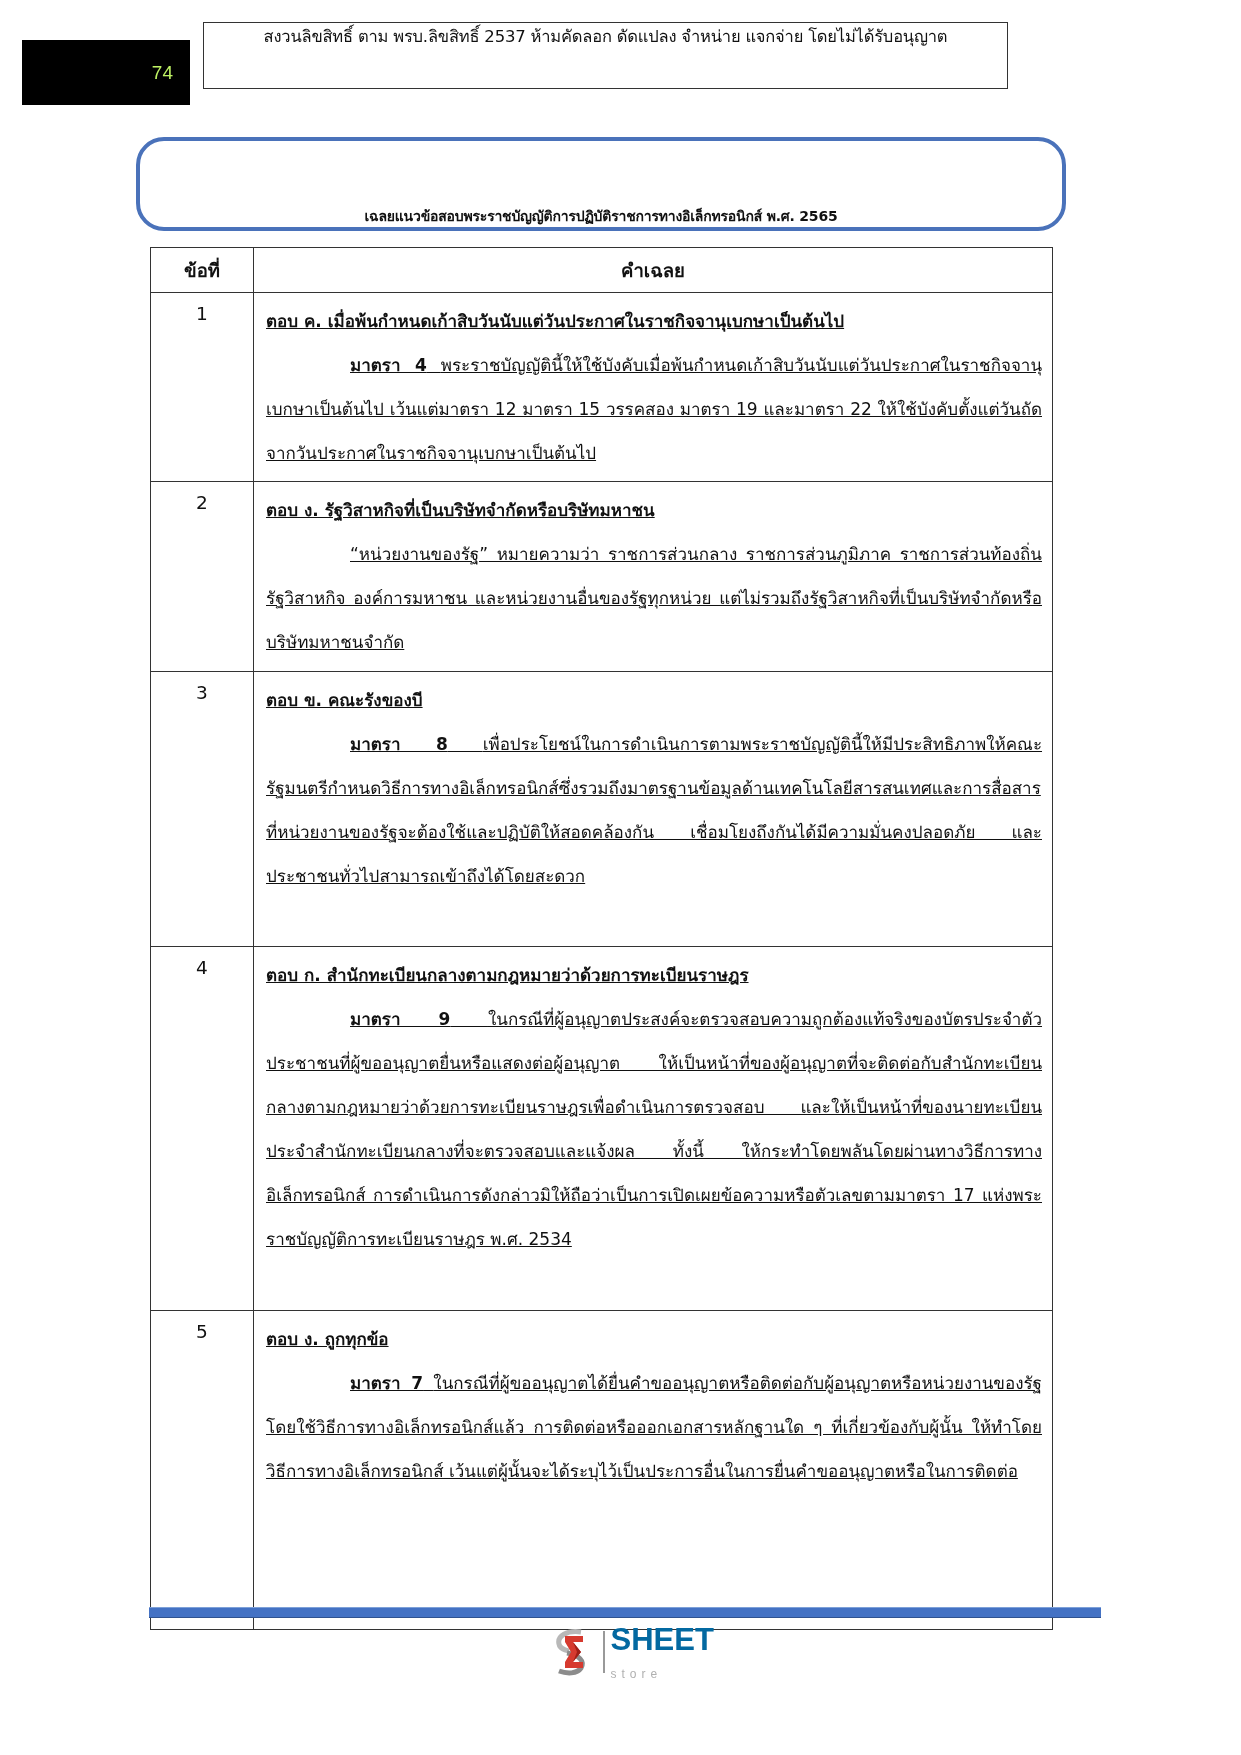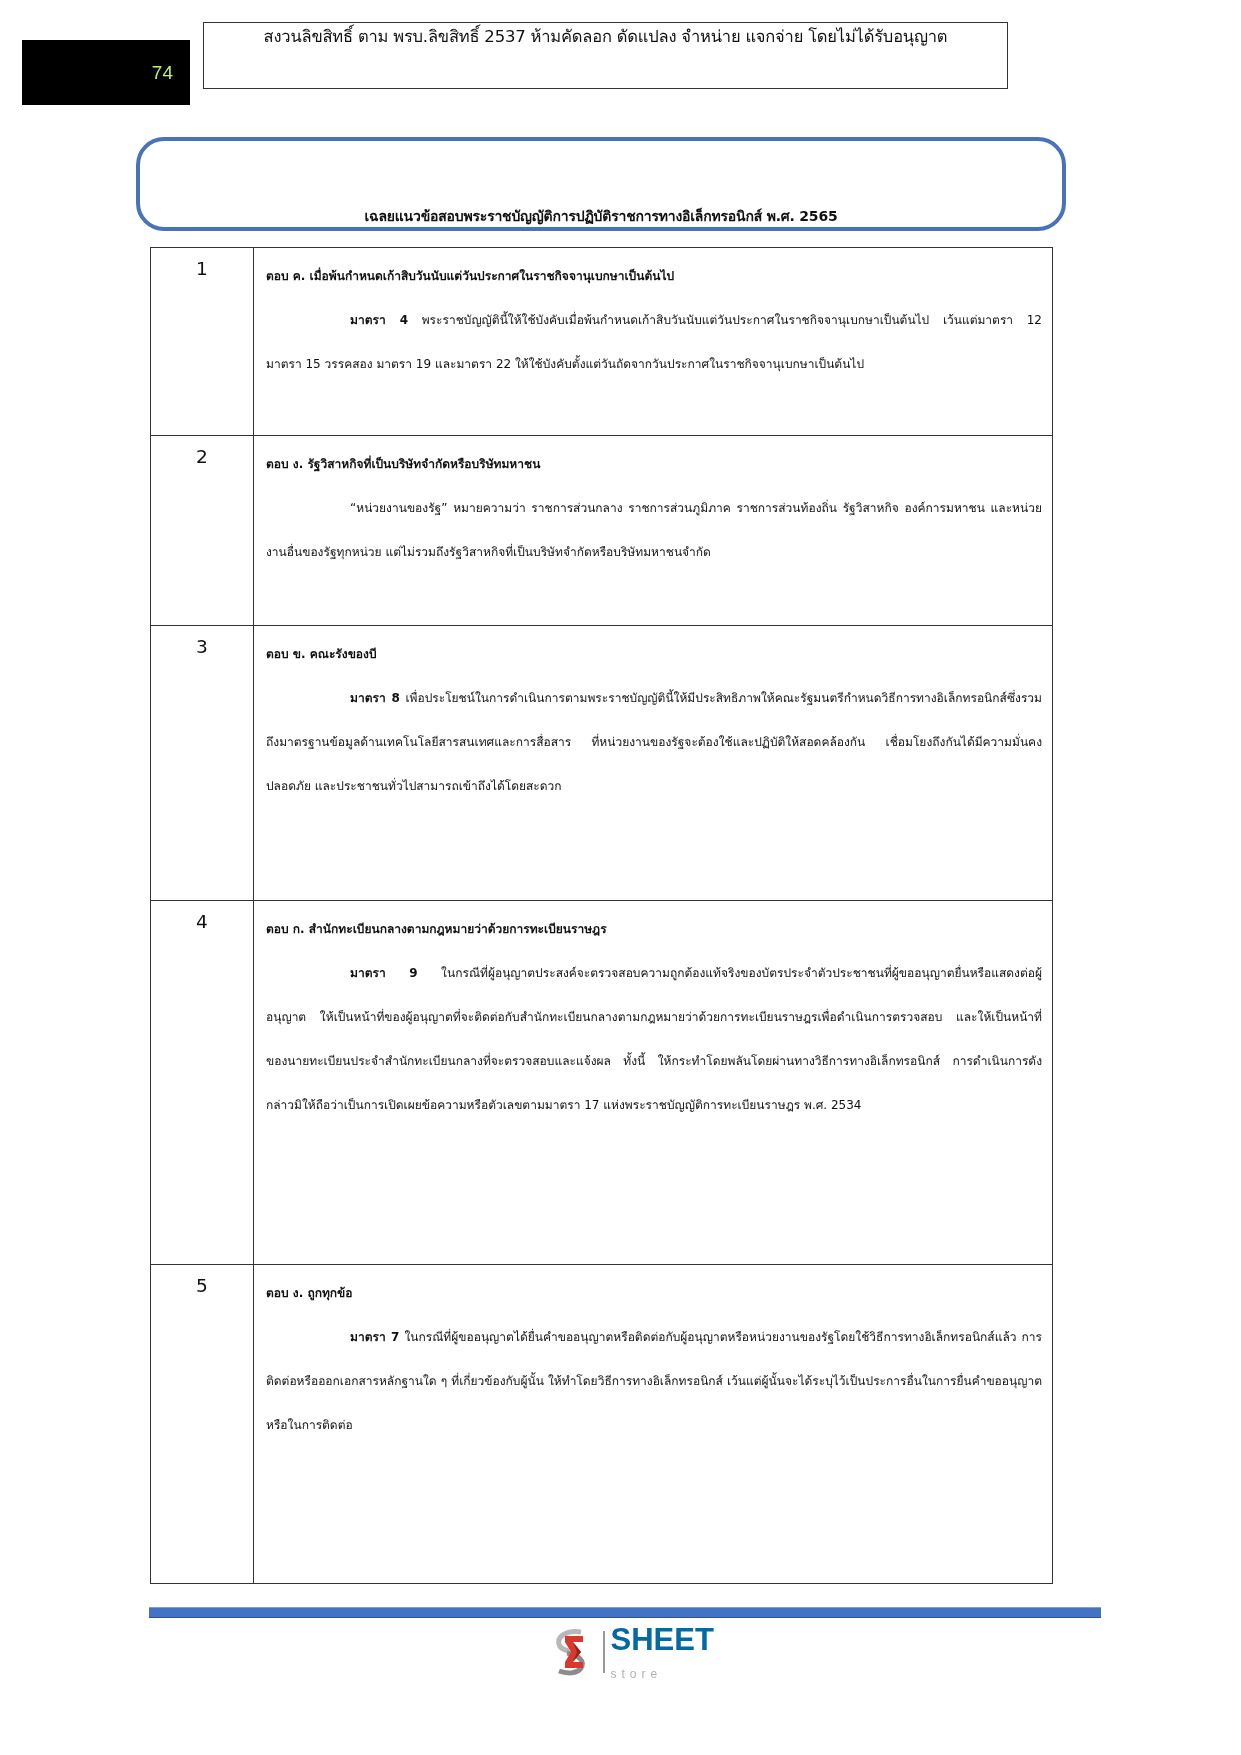--- a/index.html
+++ b/index.html
@@ -31,21 +31,21 @@
     table.answers {
       position:absolute; left:150px; top:247px; width:903px;
       border-collapse:collapse; table-layout:fixed;
     }
     table.answers td, table.answers th {
       border:1.5px solid #333; vertical-align:top; padding:0;
     }
     .col-no { width:103px; }
     th { font-weight:bold; font-size:18.5px; height:44px; text-align:center; vertical-align:middle !important; }
     td.no { text-align:center; font-size:18.5px; padding-top:10px !important; }
-    td.answer { padding:6px 10px 6px 12px !important; font-size:12px; line-height:44px; }
+    td.answer { padding:6px 10px 6px 12px !important; font-size:17px; line-height:44px;text-decoration:underline; }
     .ans-line { font-weight:bold; white-space:nowrap; overflow:hidden; }
     .explain { text-align:justify; text-align-last:left; }
     .explain .indent { display:inline-block; width:84px; }
     .explain b { font-weight:bold; }
     tr.r1 td { height:175px; }
     tr.r2 td { height:177px; }
     tr.r3 td { height:262px; }
     tr.r4 td { height:351px; }
     tr.r5 td { height:306px; }
     .footer-bar {
@@ -76,20 +76,24 @@
 <div class="title-box">
   <span>เฉลยแนวข้อสอบพระราชบัญญัติการปฏิบัติราชการทางอิเล็กทรอนิกส์ พ.ศ. 2565</span>
 </div>
 
 <table class="answers">
   <colgroup>
       <col class="col-no">
       <col>
     </colgroup>
   <tbody>
+      <tr>
+    <th>ข้อที่</th>
+    <th>คำเฉลย</th>
+  </tr>
   <tr class="r1">
     <td class="no">1</td>
     <td class="answer">
       <div class="ans-line">ตอบ ค. เมื่อพ้นกำหนดเก้าสิบวันนับแต่วันประกาศในราชกิจจานุเบกษาเป็นต้นไป</div>
       <div class="explain"><span class="indent"></span><b>มาตรา 4</b> <span>พระราชบัญญัตินี้ให้ใช้บังคับเมื่อพ้นกำหนดเก้าสิบวันนับแต่วันประกาศในราชกิจจานุเบกษาเป็นต้นไป เว้นแต่มาตรา 12 มาตรา 15 วรรคสอง มาตรา 19 และมาตรา 22 ให้ใช้บังคับตั้งแต่วันถัดจากวันประกาศในราชกิจจานุเบกษาเป็นต้นไป</span></div>
     </td>
   </tr>
   <tr class="r2">
     <td class="no">2</td>
     <td class="answer">

